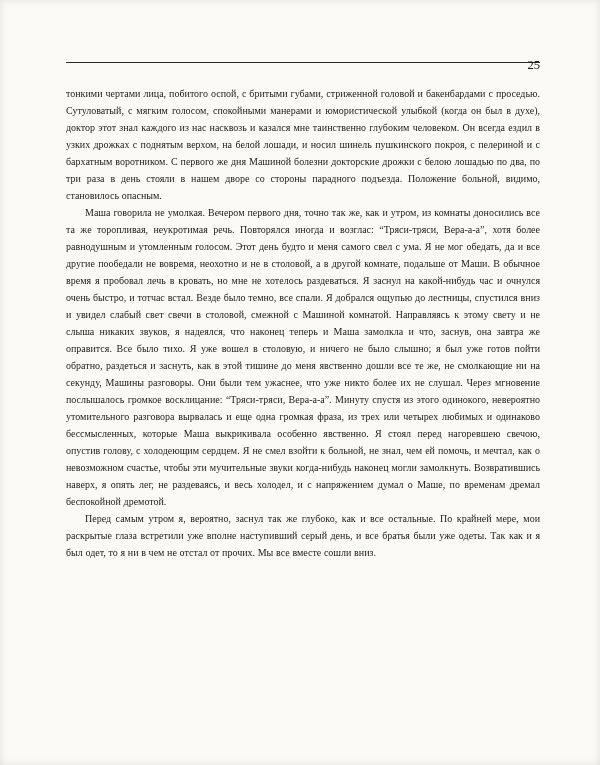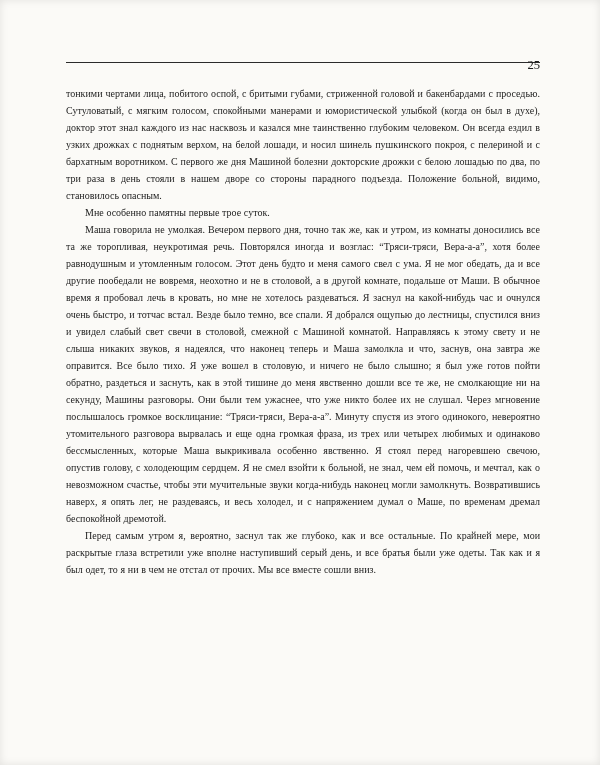--- a/index.html
+++ b/index.html
@@ -60,18 +60,17 @@
 <div class="scan">
 
   <div class="running-head">
     <div class="page-number">25</div>
   </div>
 
   <hr class="rule">
 
   <div class="text-block">
     <p class="para">тонкими чертами лица, побитого оспой, с бритыми губами, стриженной головой и бакенбардами с проседью. Сутуловатый, с мягким голосом, спокойными манерами и юмористической улыбкой (когда он был в духе), доктор этот знал каждого из нас насквозь и казался мне таинственно глубоким человеком. Он всегда ездил в узких дрожках с поднятым верхом, на белой лошади, и носил шинель пушкинского покроя, с пелериной и с бархатным воротником. С первого же дня Машиной болезни докторские дрожки с белою лошадью по два, по три раза в день стояли в нашем дворе со стороны парадного подъезда. Положение больной, видимо, становилось опасным.</p>
-    <p class="para indent">Мне особенно памятны первые трое суток.</p>
     <p class="para indent">Маша говорила не умолкая. Вечером первого дня, точно так же, как и утром, из комнаты доносились все та же торопливая, неукротимая речь. Повторялся иногда и возглас: “Тряси-тряси, Вера-а-а”, хотя более равнодушным и утомленным голосом. Этот день будто и меня самого свел с ума. Я не мог обедать, да и все другие пообедали не вовремя, неохотно и не в столовой, а в другой комнате, подальше от Маши. В обычное время я пробовал лечь в кровать, но мне не хотелось раздеваться. Я заснул на какой-нибудь час и очнулся очень быстро, и тотчас встал. Везде было темно, все спали. Я добрался ощупью до лестницы, спустился вниз и увидел слабый свет свечи в столовой, смежной с Машиной комнатой. Направляясь к этому свету и не слыша никаких звуков, я надеялся, что наконец теперь и Маша замолкла и что, заснув, она завтра же оправится. Все было тихо. Я уже вошел в столовую, и ничего не было слышно; я был уже готов пойти обратно, раздеться и заснуть, как в этой тишине до меня явственно дошли все те же, не смолкающие ни на секунду, Машины разговоры. Они были тем ужаснее, что уже никто более их не слушал. Через мгновение послышалось громкое восклицание: “Тряси-тряси, Вера-а-а”. Минуту спустя из этого одинокого, невероятно утомительного разговора вырвалась и еще одна громкая фраза, из трех или четырех любимых и одинаково бессмысленных, которые Маша выкрикивала особенно явственно. Я стоял перед нагоревшею свечою, опустив голову, с холодеющим сердцем. Я не смел взойти к больной, не знал, чем ей помочь, и мечтал, как о невозможном счастье, чтобы эти мучительные звуки когда-нибудь наконец могли замолкнуть. Возвратившись наверх, я опять лег, не раздеваясь, и весь холодел, и с напряжением думал о Маше, по временам дремал беспокойной дремотой.</p>
     <p class="para indent">Перед самым утром я, вероятно, заснул так же глубоко, как и все остальные. По крайней мере, мои раскрытые глаза встретили уже вполне наступивший серый день, и все братья были уже одеты. Так как и я был одет, то я ни в чем не отстал от прочих. Мы все вместе сошли вниз.</p>
   </div>
 
 </div>
 
 </body></html>

